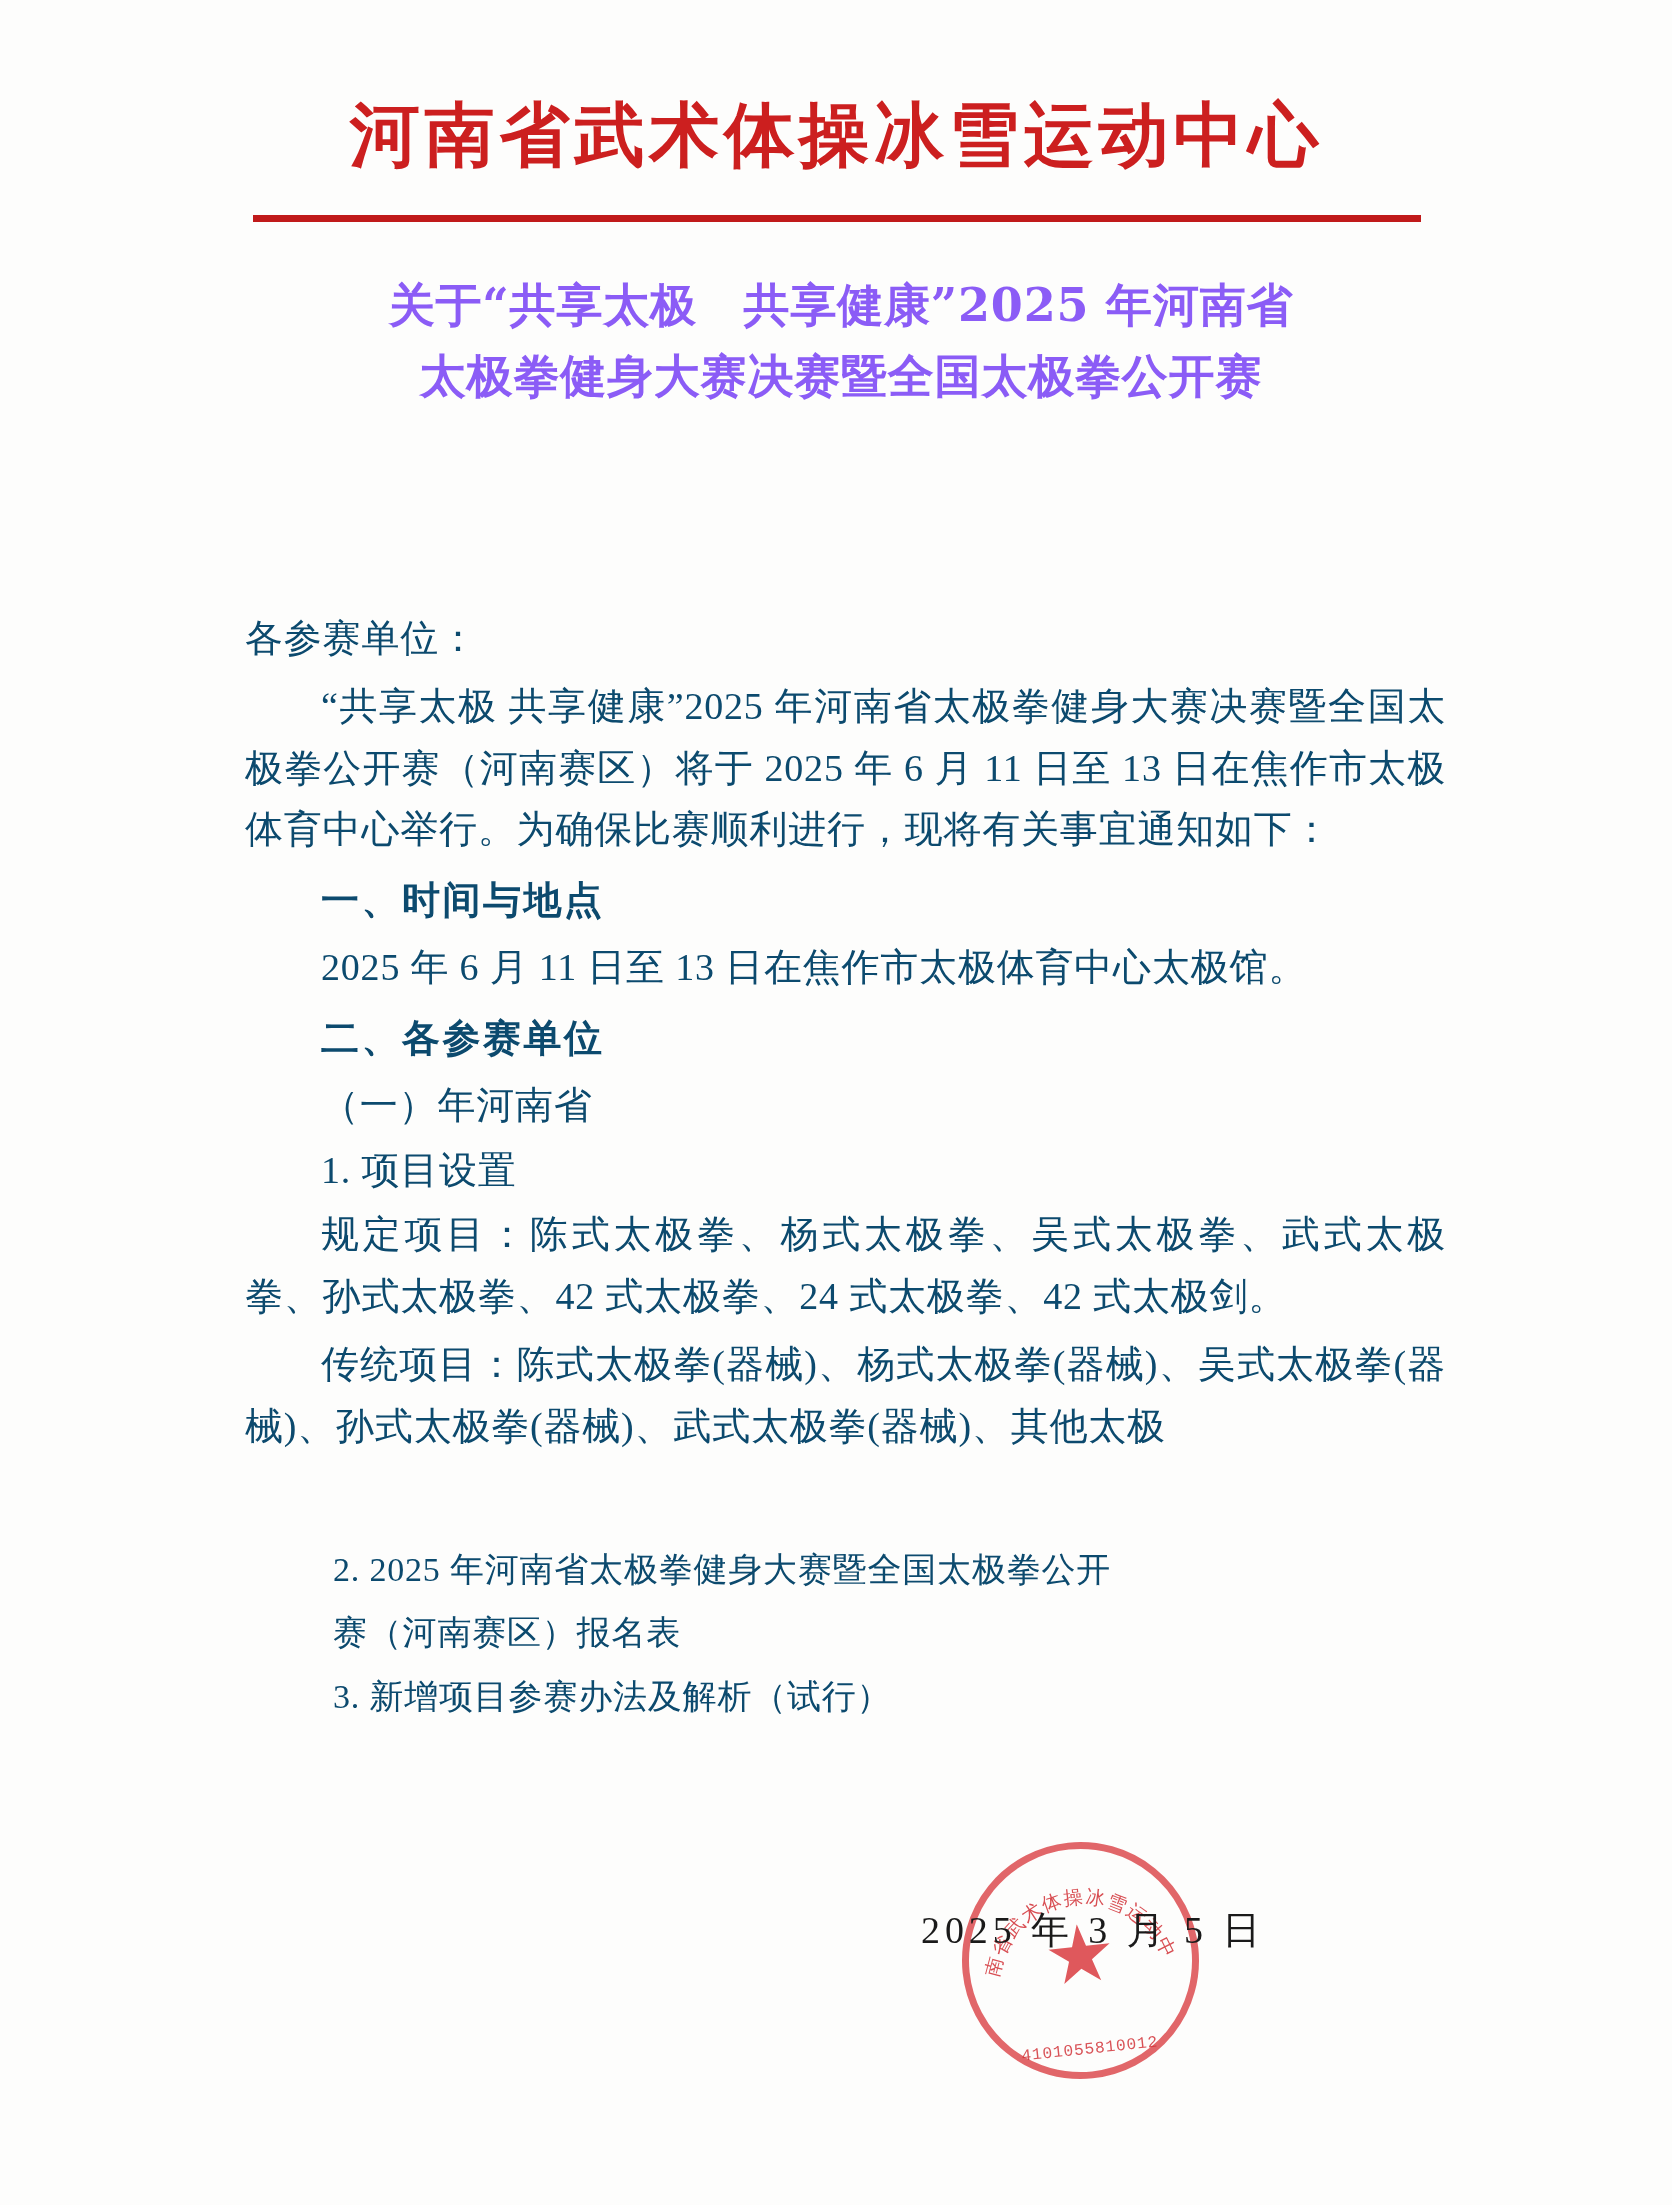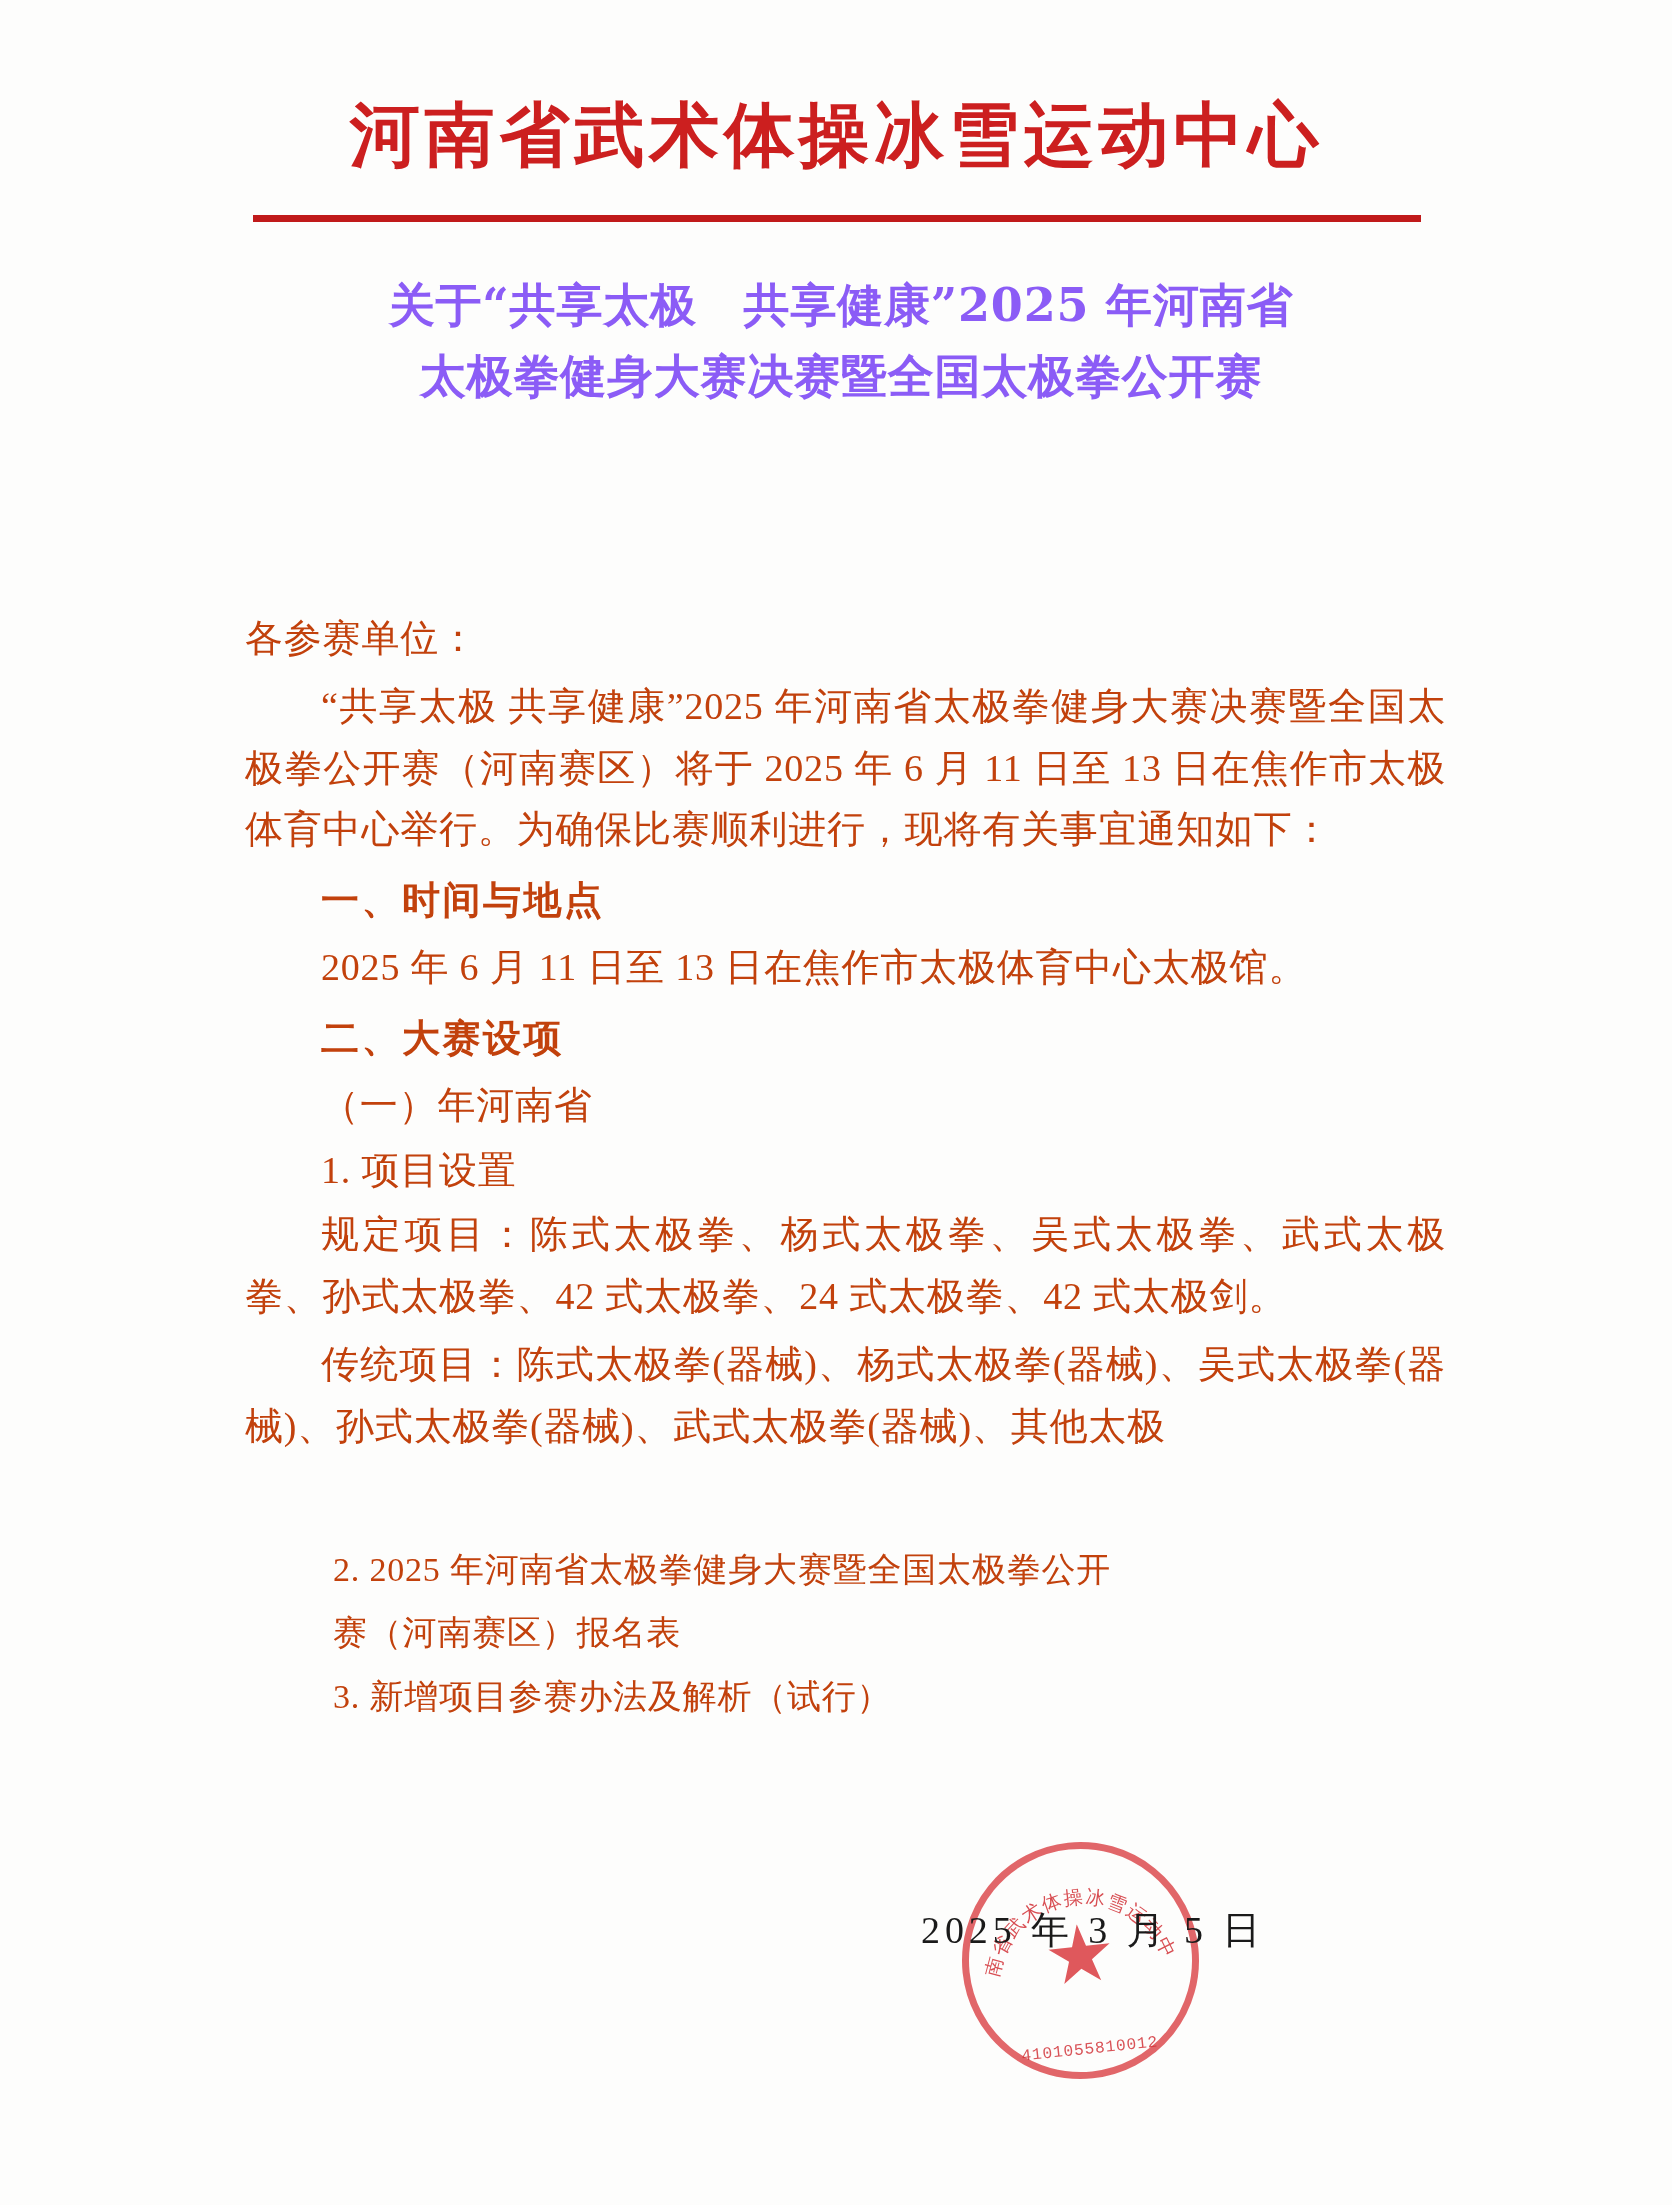--- a/index.html
+++ b/index.html
@@ -64,21 +64,21 @@
 
   
   .body-block {
     position: absolute;
     top: 608px;
     left: 245px;
     width: 1201px;
     font-size: 38px;
     line-height: 1.62;
     letter-spacing: 0.8px;
-    color: #c2410c;
+    color: #0c4a6e;
   }
   .p {
     margin: 0 0 6.5px 0;
     text-align: justify;
     text-justify: inter-ideograph;
   }
   .indent { text-indent: 2em; }
   .section-head {
     font-weight: bold;
     text-indent: 2em;
@@ -175,21 +175,21 @@
 
   <div class="body-block">
 
     <p class="p">各参赛单位：</p>
 
     <p class="p indent">“共享太极 共享健康”2025 年河南省太极拳健身大赛决赛暨全国太极拳公开赛（河南赛区）将于 2025 年 6 月 11 日至 13 日在焦作市太极体育中心举行。为确保比赛顺利进行，现将有关事宜通知如下：</p>
 
     <p class="p section-head">一、时间与地点</p>
     <p class="p indent">2025 年 6 月 11 日至 13 日在焦作市太极体育中心太极馆。</p>
 
-    <p class="p section-head">二、大赛设项</p>
+    <p class="p section-head">二、各参赛单位</p>
     <p class="p sub-head">（一）年河南省</p>
     <p class="p item">1. 项目设置</p>
     <p class="p indent">规定项目：陈式太极拳、杨式太极拳、吴式太极拳、武式太极拳、孙式太极拳、42 式太极拳、24 式太极拳、42 式太极剑。</p>
     <p class="p indent">传统项目：陈式太极拳(器械)、杨式太极拳(器械)、吴式太极拳(器械)、孙式太极拳(器械)、武式太极拳(器械)、其他太极</p>
 
     <div class="gap-block"></div>
 
     <div class="tail-block">
       <p class="p">2. 2025 年河南省太极拳健身大赛暨全国太极拳公开</p>
       <p class="p tail-cont">赛（河南赛区）报名表</p>

